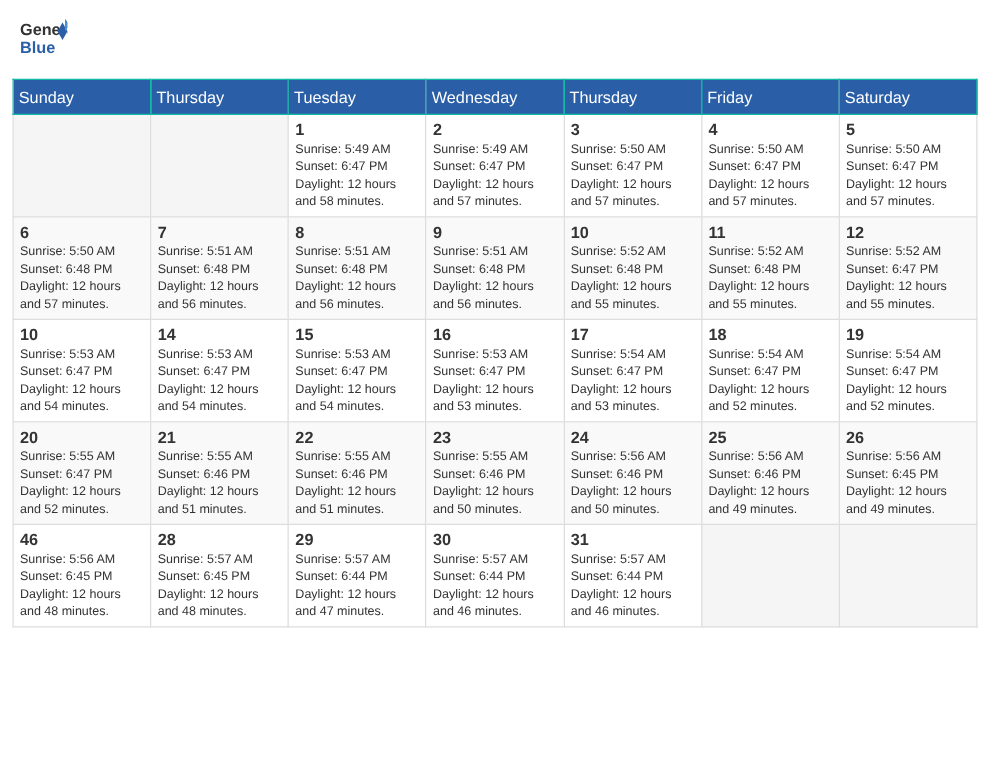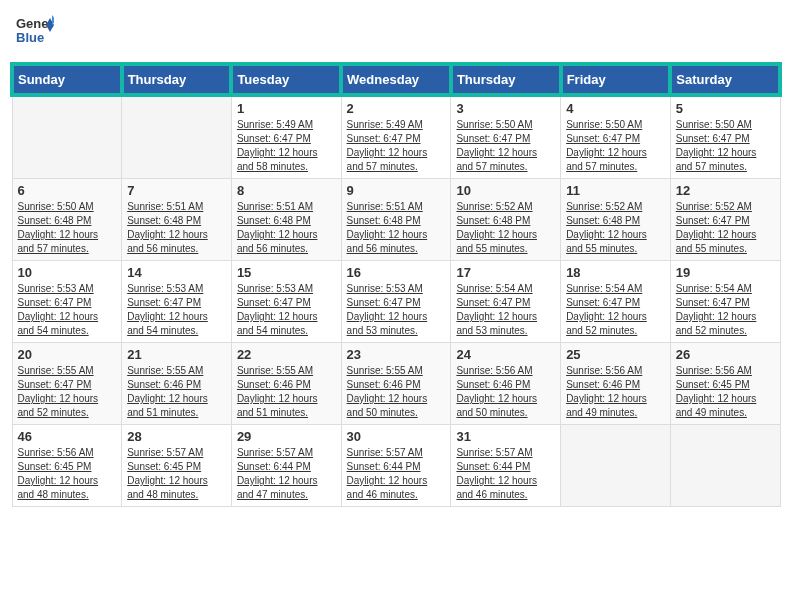--- a/index.html
+++ b/index.html
@@ -37,24 +37,24 @@
     }
     .calendar {
       width: 100%;
       border-collapse: collapse;
       border: 1px solid #ccc;
     }
     .calendar th {
       background-color: #2a5fa8;
       color: #fff;
       font-size: 13px;
-      font-weight: bold;
+      font-weight: normal;
       padding: 6px 4px;
       text-align: left;
-      border: 4px solid #14b8a6;
+      border: 1px solid #14b8a6;
     }
     .calendar td {
       width: 110px;
       vertical-align: top;
       border: 1px solid #ddd;
       padding: 4px 5px;
       font-size: 10.5px;
       color: #333;
       background: #fff;
       min-height: 80px;
@@ -65,21 +65,20 @@
     .day-number {
       font-size: 13px;
       font-weight: bold;
       display: block;
       margin-bottom: 2px;
     }
     .day-info {
       font-size: 10px;
       line-height: 1.4;
       color: #333;
-      text-decoration: underline;
     }
     .empty-cell {
       background: #f5f5f5 !important;
     }
   </style>
 </head>
 <body>
 
 <div class="header-section">
   <div class="logo">

